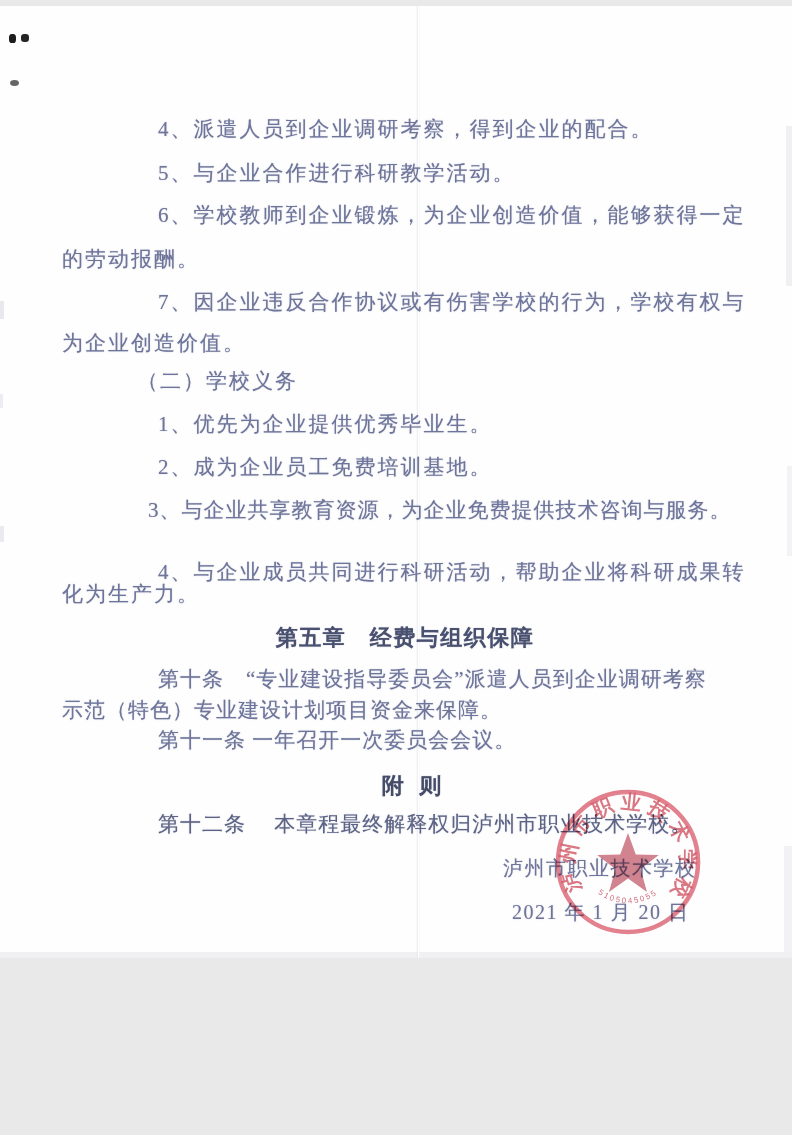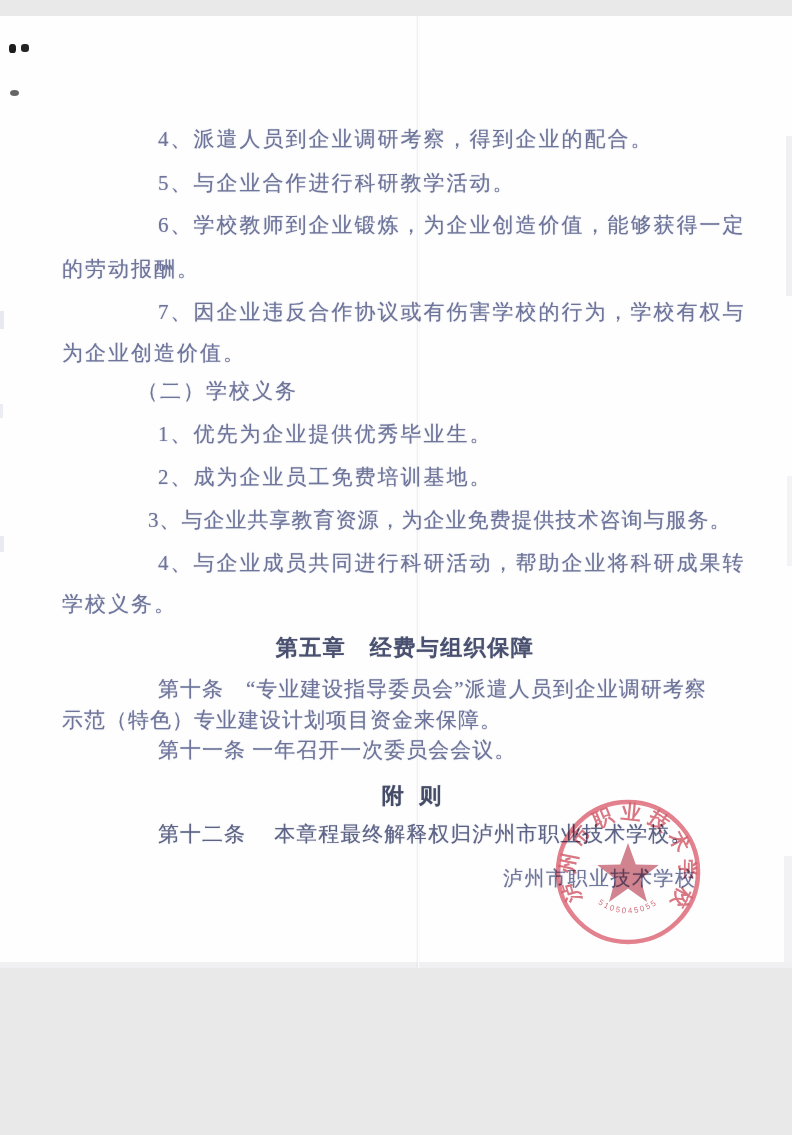--- a/index.html
+++ b/index.html
@@ -1,19 +1,19 @@
 <!DOCTYPE html>
 <html><head>
 <meta charset="utf-8">
 <style>
   html,body{margin:0;padding:0;background:#e9e9e9;}
   .page{
     position:relative;
     width:792px;height:952px;
-    margin:16px auto;
+    margin:6px auto;
     background:#fefefe;
     overflow:hidden;
     font-family:"Liberation Serif","DejaVu Serif",serif;
   }
   
   .tline{
     position:absolute;
     white-space:nowrap;
     font-size:21px;
     line-height:26px;
@@ -81,34 +81,35 @@
   <div class="tline" style="left:158px;top:110px;">4、派遣人员到企业调研考察，得到企业的配合。</div>
   <div class="tline" style="left:158px;top:154px;">5、与企业合作进行科研教学活动。</div>
   <div class="tline" style="left:158px;top:196px;">6、学校教师到企业锻炼，为企业创造价值，能够获得一定</div>
   <div class="tline" style="left:62px;top:240px;">的劳动报酬。</div>
   <div class="tline" style="left:158px;top:283px;">7、因企业违反合作协议或有伤害学校的行为，学校有权与</div>
   <div class="tline" style="left:62px;top:324px;">为企业创造价值。</div>
   <div class="tline" style="left:137px;top:362px;">（二）学校义务</div>
   <div class="tline" style="left:158px;top:405px;">1、优先为企业提供优秀毕业生。</div>
   <div class="tline" style="left:158px;top:448px;">2、成为企业员工免费培训基地。</div>
   <div class="tline tight" style="left:148px;top:491px;">3、与企业共享教育资源，为企业免费提供技术咨询与服务。</div>
-  <div class="tline" style="left:158px;top:534px;">4、与企业成员共同进行科研活动，帮助企业将科研成果转</div>
-  <div class="tline" style="left:62px;top:575px;">学校义务。</div>
+  <div class="tline" style="left:158px;top:553px;">4、与企业成员共同进行科研活动，帮助企业将科研成果转</div>
+  <div class="tline" style="left:62px;top:575px;">化为生产力。</div>
 
   <div class="chapter" style="top:617px;">第五章　经费与组织保障</div>
 
   <div class="tline tight" style="left:158px;top:660px;">第十条　“专业建设指导委员会”派遣人员到企业调研考察</div>
   <div class="tline tight" style="left:158px;top:721px;">第十一条  一年召开一次委员会会议。</div>
   <div class="tline tight" style="left:62px;top:691px;">示范（特色）专业建设计划项目资金来保障。</div>
 
   <div class="appendix" style="top:765px;">附 则</div>
 
   <div class="tline darker" style="left:158px;top:805px;letter-spacing:1px;">第十二条　 本章程最终解释权归泸州市职业技术学校。</div>
 
   <div class="sig" style="left:503px;top:849px;">泸州市职业技术学校</div>
+  <div class="sig" style="left:512px;top:893px;">2021 年 1 月 20 日</div>
 
   <svg class="seal" viewBox="0 0 152 152">
     <defs>
       <path id="sealArcTop" d="M 32.6,107.4 A 53,53 0 1 1 119.4,107.4" fill="none"></path>
       <path id="sealArcBottom" d="M 30,88 A 50,50 0 0 0 122,88" fill="none"></path>
     </defs>
     <circle cx="76" cy="77" r="70" fill="none" stroke="#dd6474" stroke-width="4.5" opacity="0.82"></circle>
     <circle cx="76" cy="77" r="70" fill="none" stroke="#e88d98" stroke-width="1.5" opacity="0.4" transform="translate(1.5,1)"></circle>
     <polygon points="76,48 83.8,69.5 106.8,70.1 88.6,84 95,106.9 76,93.5 57,106.9 63.4,84 45.2,70.1 68.2,69.5" fill="#c05666" opacity="0.72"></polygon>
     <text font-size="20" fill="#d4606f" opacity="0.85" letter-spacing="6" font-family="Liberation Serif, DejaVu Serif, serif" font-weight="bold">

